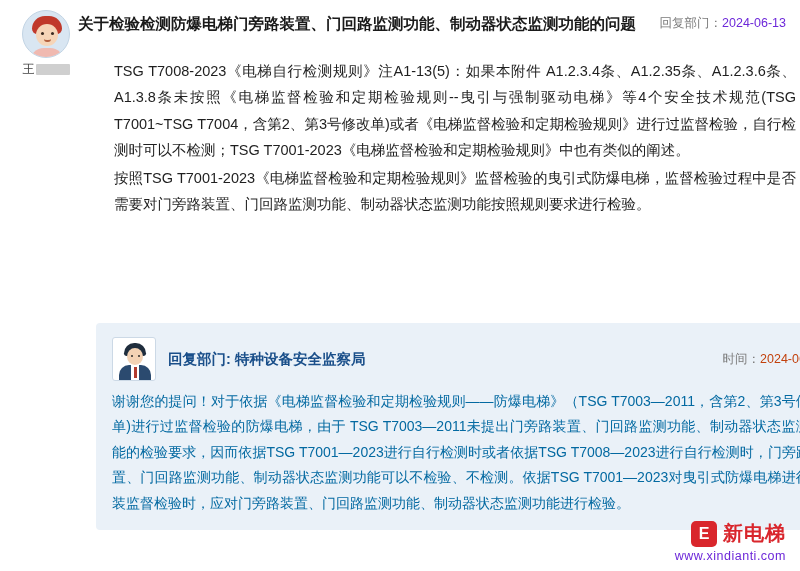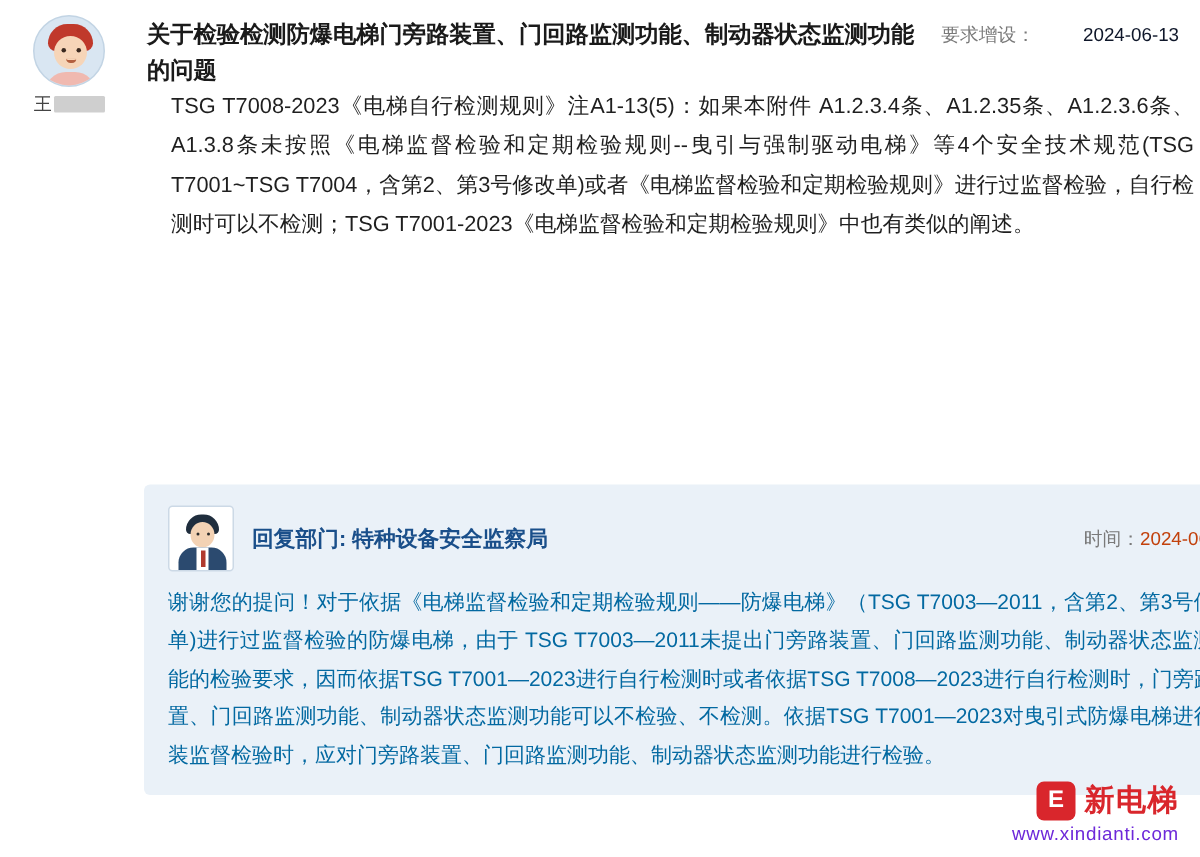--- a/index.html
+++ b/index.html
@@ -94,30 +94,29 @@
     border-radius: 1px;
   }
   .title {
     flex: 1;
     font-size: 15.5px;
     font-weight: bold;
     color: #1a1a1a;
     line-height: 1.55;
     padding-top: 2px;
     padding-right: 10px;
-    margin-left: 20px;
   }
   .date-block {
     flex: 0 0 auto;
     font-size: 12.5px;
     color: #7a7a7a;
     padding-top: 5px;
     white-space: nowrap;
   }
-  .date-block .date-value { color: #0f172a; margin-left: 32px; }
+  .date-block .date-value { color: #6d28d9; }
 
   
   .question {
     position: absolute;
     left: 0; top: 58px;
     width: 800px;
     padding: 0 22px 0 96px;
     margin-left: 18px;
   }
   .q-para {
@@ -265,26 +264,27 @@
         <div class="mouth"></div>
         <div class="body"></div>
       </div>
       <div class="username">
         <span>王</span>
         <span class="masked"></span>
       </div>
     </div>
     <div class="title">关于检验检测防爆电梯门旁路装置、门回路监测功能、制动器状态监测功能的问题</div>
     <div class="date-block">
-      <span>要求增设：</span><span class="date-value">2024-06-13</span>
+      <span>回复部门：</span><span class="date-value">2024-06-13</span>
     </div>
   </div>
 
   <div class="question">
     <p class="q-para">TSG T7008-2023《电梯自行检测规则》注A1-13(5)：如果本附件 A1.2.3.4条、A1.2.35条、A1.2.3.6条、A1.3.8条未按照《电梯监督检验和定期检验规则--曳引与强制驱动电梯》等4个安全技术规范(TSG T7001~TSG T7004，含第2、第3号修改单)或者《电梯监督检验和定期检验规则》进行过监督检验，自行检测时可以不检测；TSG T7001-2023《电梯监督检验和定期检验规则》中也有类似的阐述。</p>
+    <p class="q-para">按照TSG T7001-2023《电梯监督检验和定期检验规则》监督检验的曳引式防爆电梯，监督检验过程中是否需要对门旁路装置、门回路监测功能、制动器状态监测功能按照规则要求进行检验。</p>
   </div>
 
   <div class="reply">
     <div class="reply-head">
       <div class="reply-avatar">
         <div class="r-hair"></div>
         <div class="r-face"></div>
         <div class="r-eye l"></div>
         <div class="r-eye r"></div>
         <div class="r-body"></div>

